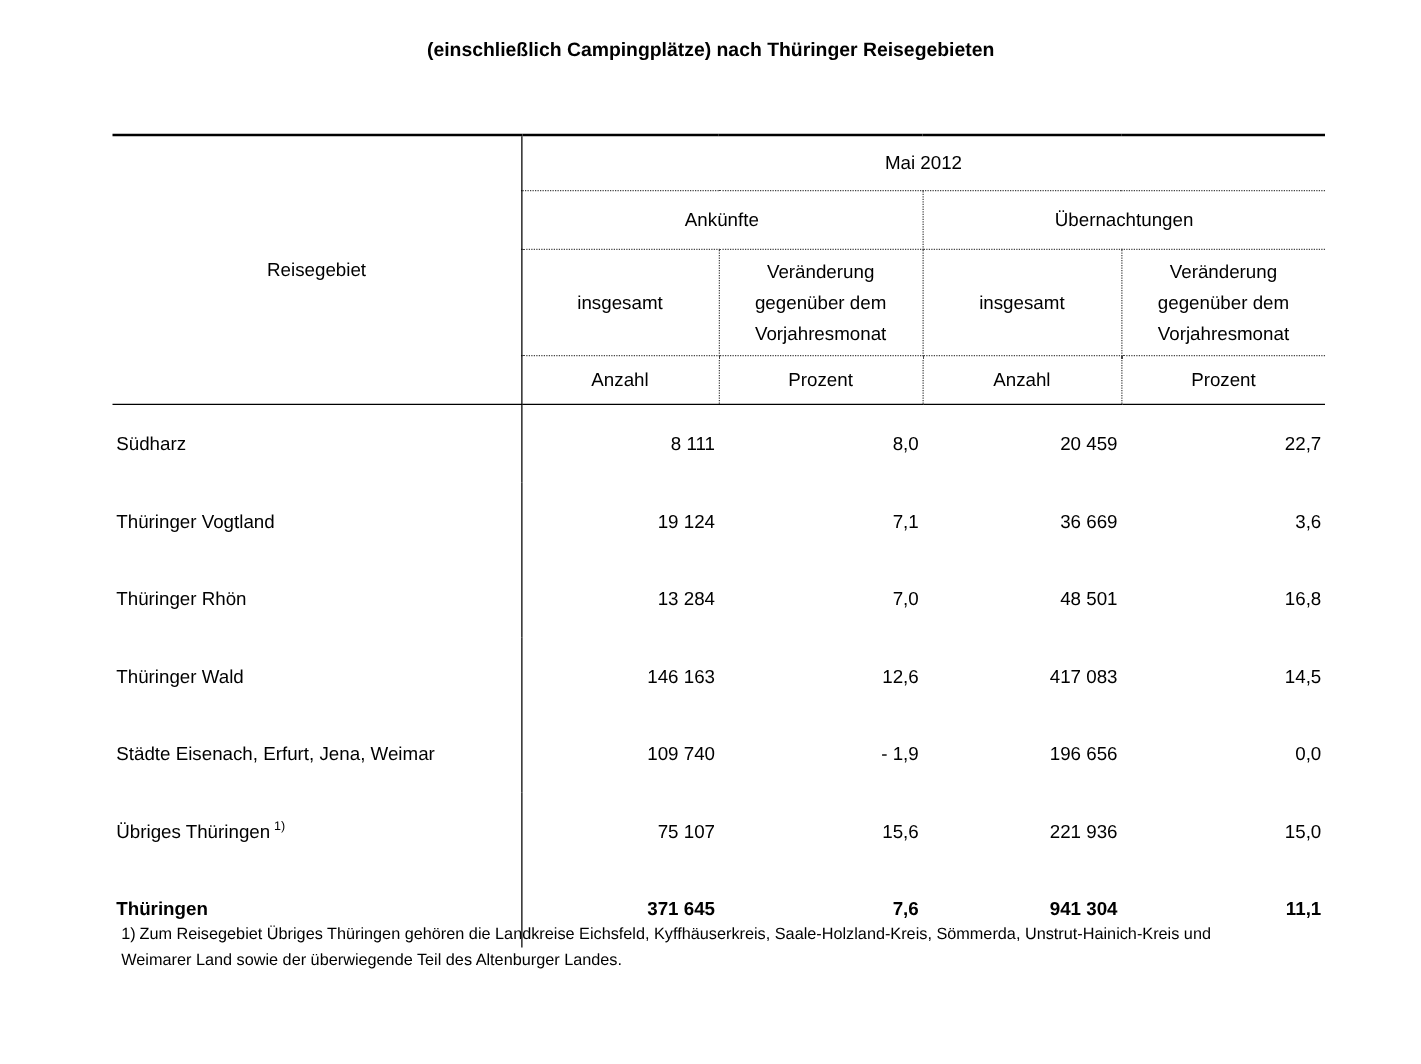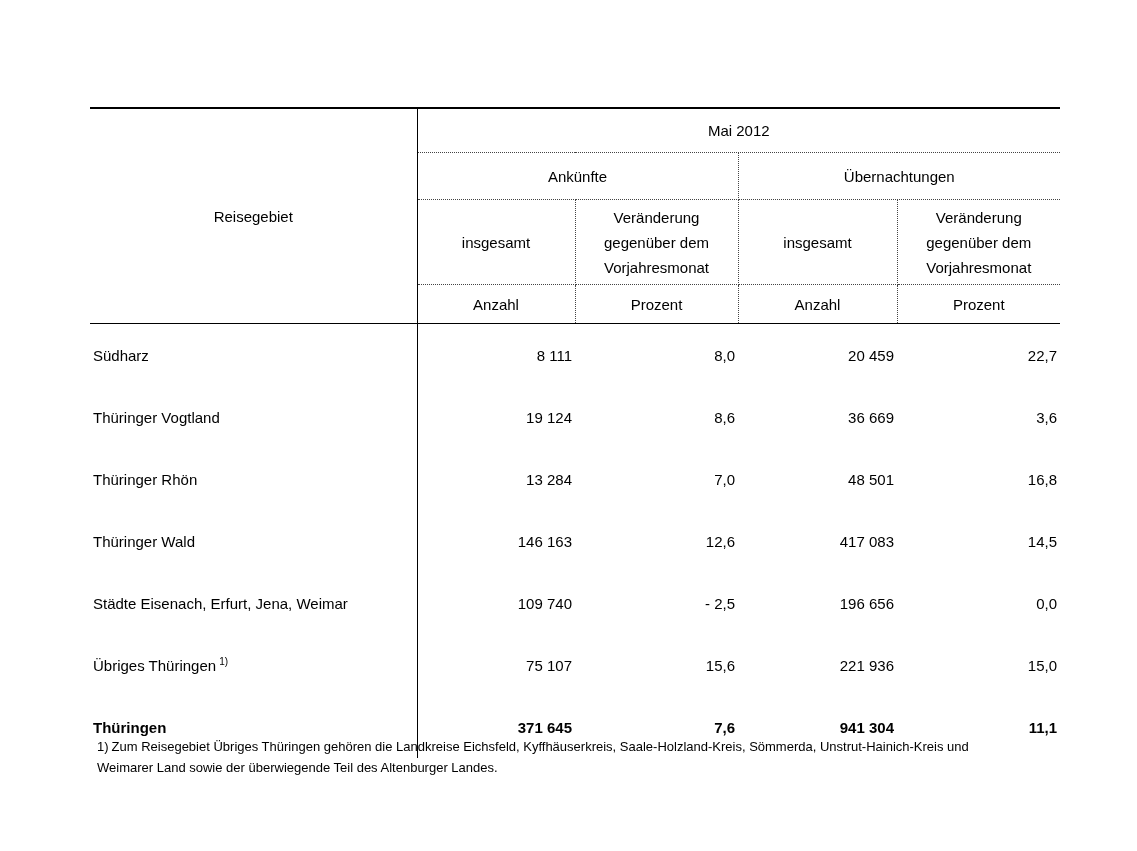--- a/index.html
+++ b/index.html
@@ -110,20 +110,21 @@
     line-height: 21px;
   }
   .footnote .fn-marker {
     margin-right: 3px;
   }
 </style>
 </head>
 <body>
 
 <div class="title-block">
+  <div>(einschließlich Campingplätze) nach Thüringer Reisegebieten</div>
 </div>
 
 <table class="stat-table">
   <colgroup>
     <col style="width:327px">
     <col style="width:158px">
     <col style="width:163px">
     <col style="width:159px">
     <col style="width:163px">
   </colgroup>
@@ -153,42 +154,42 @@
     <tr>
       <td class="region-cell"><span>Südharz</span></td>
       <td class="num-anzahl">8 111</td>
       <td class="num-prozent">8,0</td>
       <td class="num-anzahl">20 459</td>
       <td class="num-prozent">22,7</td>
     </tr>
     <tr>
       <td class="region-cell"><span>Thüringer Vogtland</span></td>
       <td class="num-anzahl">19 124</td>
-      <td class="num-prozent">8,6</td>
+      <td class="num-prozent">7,1</td>
       <td class="num-anzahl">36 669</td>
       <td class="num-prozent">3,6</td>
     </tr>
     <tr>
       <td class="region-cell"><span>Thüringer Rhön</span></td>
       <td class="num-anzahl">13 284</td>
       <td class="num-prozent">7,0</td>
       <td class="num-anzahl">48 501</td>
       <td class="num-prozent">16,8</td>
     </tr>
     <tr>
       <td class="region-cell"><span>Thüringer Wald</span></td>
       <td class="num-anzahl">146 163</td>
       <td class="num-prozent">12,6</td>
       <td class="num-anzahl">417 083</td>
       <td class="num-prozent">14,5</td>
     </tr>
     <tr>
       <td class="region-cell"><span>Städte Eisenach, Erfurt, Jena, Weimar</span></td>
       <td class="num-anzahl">109 740</td>
-      <td class="num-prozent">- 2,5</td>
+      <td class="num-prozent">- 1,9</td>
       <td class="num-anzahl">196 656</td>
       <td class="num-prozent">0,0</td>
     </tr>
     <tr>
       <td class="region-cell"><span>Übriges Thüringen</span><sup class="fn-sup">1)</sup></td>
       <td class="num-anzahl">75 107</td>
       <td class="num-prozent">15,6</td>
       <td class="num-anzahl">221 936</td>
       <td class="num-prozent">15,0</td>
     </tr>

